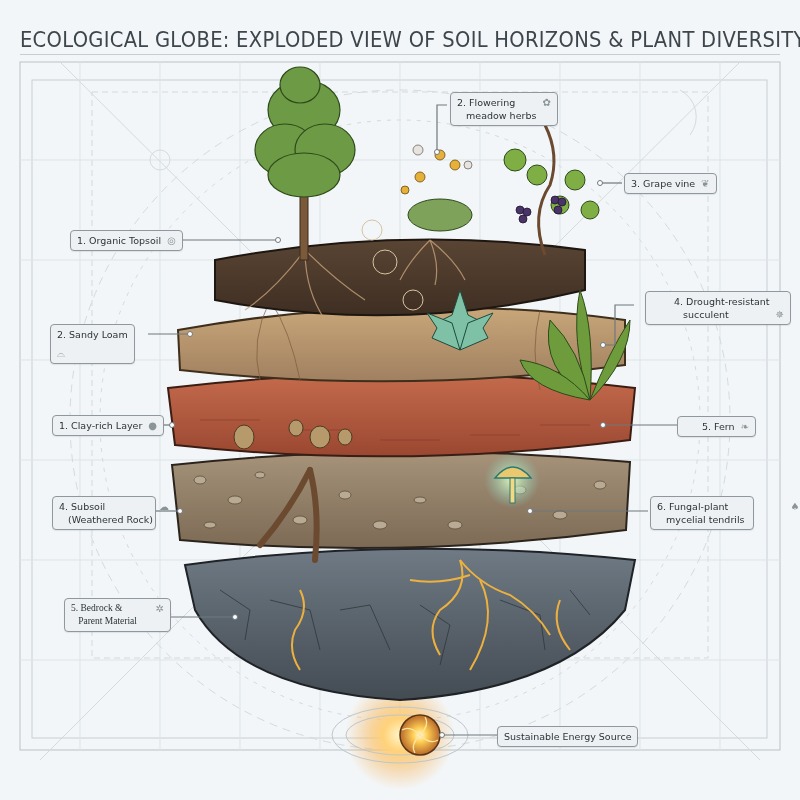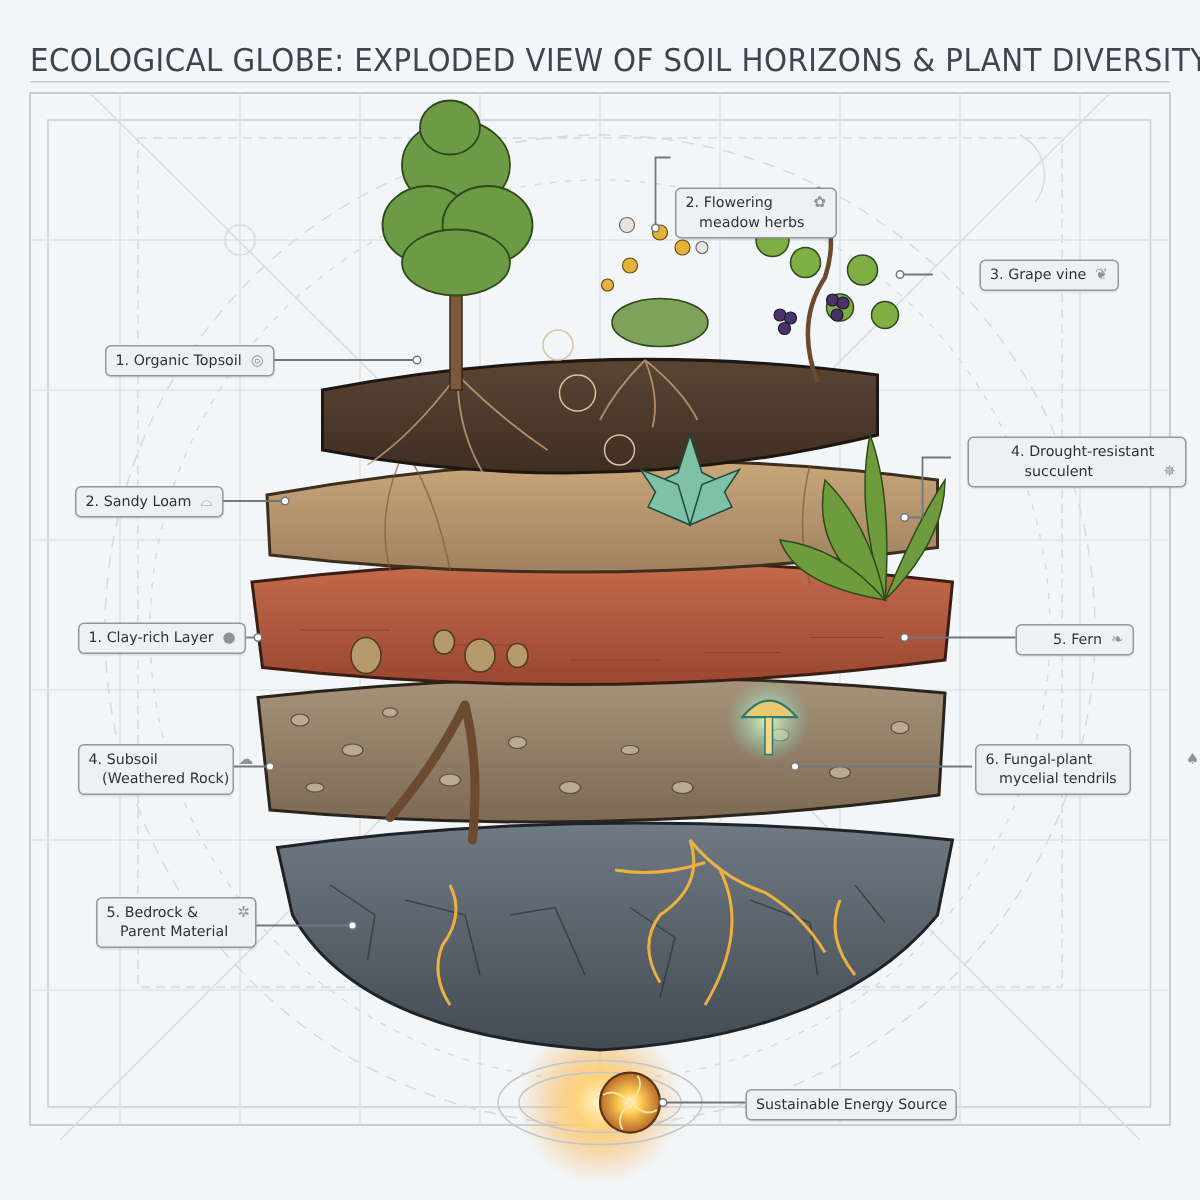--- a/index.html
+++ b/index.html
@@ -245,45 +245,45 @@
   </g>
 </svg>
 
 <div class="title">ECOLOGICAL GLOBE: EXPLODED VIEW OF SOIL HORIZONS &amp; PLANT DIVERSITY</div>
 <div class="title-rule"></div>
 
 <div class="label" style="left:70px;top:230px;">
   <span class="txt">1. Organic Topsoil</span>
   <span class="ico">◎</span>
 </div>
-<div class="label" style="left:50px;top:324px;">
+<div class="label" style="left:50px;top:324px;flex-direction:column;">
   <span class="txt">2. Sandy Loam</span>
   <span class="ico">⌓</span>
 </div>
 <div class="label" style="left:52px;top:415px;">
   <span class="txt">1. Clay-rich Layer</span>
   <span class="ico">●</span>
 </div>
 <div class="label" style="left:52px;top:496px;width:90px;">
   <span class="txt">4. Subsoil
    (Weathered Rock)</span>
   <span class="ico right">☁</span>
 </div>
-<div class="label" style="left:64px;top:598px;width:93px;">
+<div class="label" style="left:64px;top:598px;width:93px;font-family:Liberation Serif, serif;">
   <span class="txt">5. Bedrock &amp;
    Parent Material</span>
   <span class="ico right">✲</span>
 </div>
 
-<div class="label" style="left:450px;top:92px;margin-top:33px;">
+<div class="label" style="left:450px;top:92px;">
   <span class="txt">2. Flowering
    meadow herbs</span>
   <span class="ico">✿</span>
 </div>
-<div class="label" style="left:624px;top:173px;margin-left:29px;">
+<div class="label" style="left:624px;top:173px;">
   <span class="txt">3. Grape vine</span>
   <span class="ico">❦</span>
 </div>
 <div class="label" style="left:645px;top:291px;padding-left:28px;">
   <span class="txt">4. Drought-resistant
    succulent</span>
   <span class="ico right" style="align-self:flex-end;">✵</span>
 </div>
 <div class="label" style="left:677px;top:416px;padding-left:24px;">
   <span class="txt">5. Fern</span>

